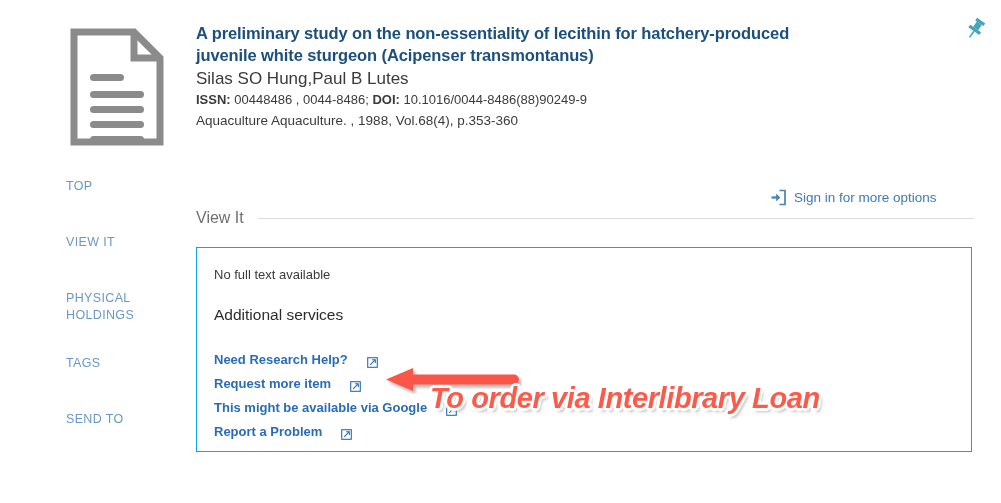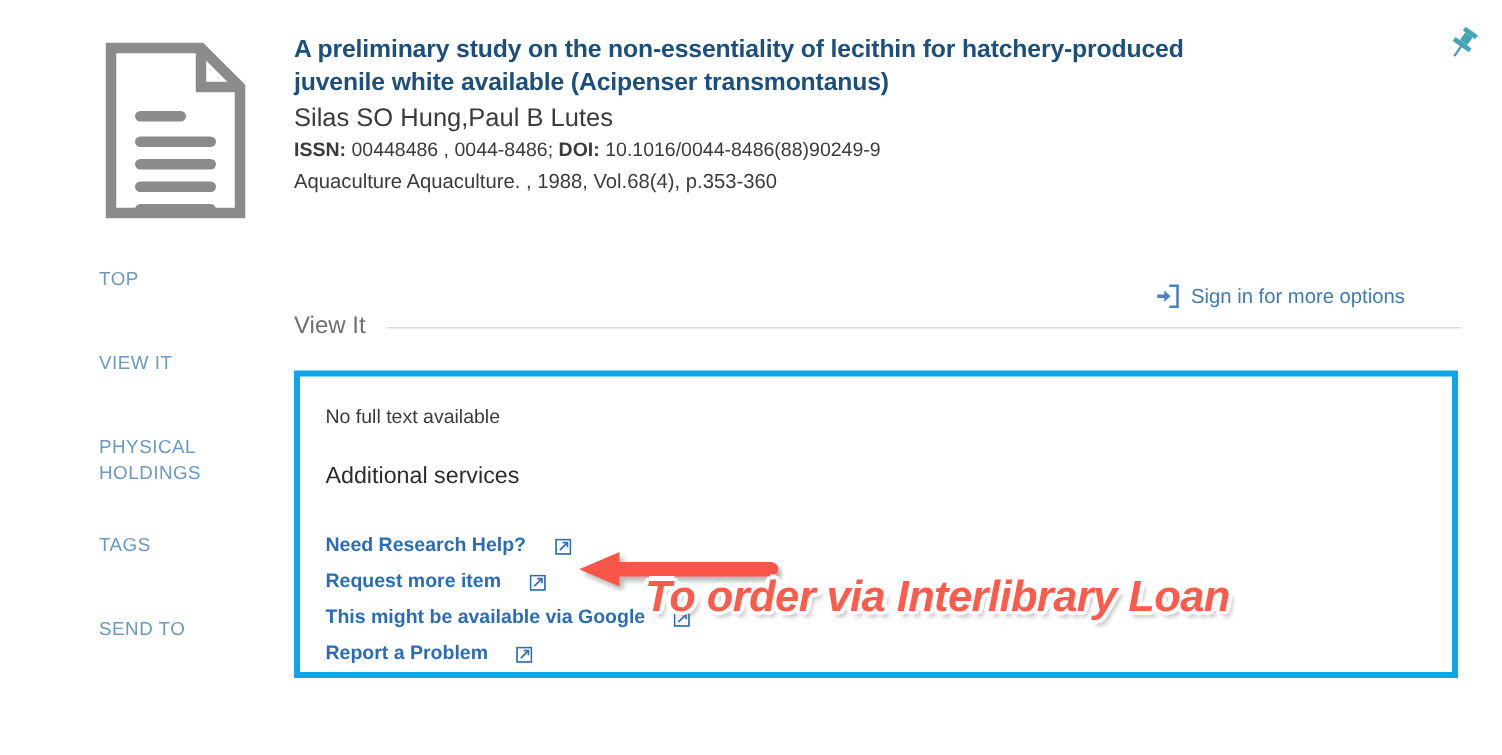--- a/index.html
+++ b/index.html
@@ -137,21 +137,21 @@
     height: 1px;
     background: #dcdcdc;
   }
 
   #viewit-card {
     position: absolute;
     left: 196px;
     top: 247px;
     width: 776px;
     height: 205px;
-    border: 4px solid #0ea5e9;
+    border: 1px solid #0ea5e9;
     background: #ffffff;
     box-sizing: border-box;
   }
   #no-fulltext-text {
     position: absolute;
     left: 17px;
     top: 19px;
     font-size: 13px;
     color: #3b3b3b;
   }
@@ -232,21 +232,21 @@
       <path d="M64 5 L64 30 L89 30" fill="none" stroke="#8b8b8b" stroke-width="7" stroke-linejoin="miter"></path>
       <rect x="20" y="46" width="34" height="7" rx="3.5" fill="#8b8b8b"></rect>
       <rect x="20" y="63" width="54" height="7" rx="3.5" fill="#8b8b8b"></rect>
       <rect x="20" y="78" width="54" height="7" rx="3.5" fill="#8b8b8b"></rect>
       <rect x="20" y="93" width="54" height="7" rx="3.5" fill="#8b8b8b"></rect>
       <rect x="20" y="108" width="54" height="7" rx="3.5" fill="#8b8b8b"></rect>
     </svg>
   </div>
 
   <div id="record-meta">
-    <h1 id="record-title">A preliminary study on the non-essentiality of lecithin for hatchery-produced juvenile white available (Acipenser transmontanus)</h1>
+    <h1 id="record-title">A preliminary study on the non-essentiality of lecithin for hatchery-produced juvenile white sturgeon (Acipenser transmontanus)</h1>
     <div id="record-authors">Silas SO Hung,Paul B Lutes</div>
     <div id="record-identifiers">
       <span class="lbl">ISSN:</span>
       <span>00448486 , 0044-8486;</span>
       <span class="lbl">DOI:</span>
       <span>10.1016/0044-8486(88)90249-9</span>
     </div>
     <div id="record-source">Aquaculture Aquaculture. , 1988, Vol.68(4), p.353-360</div>
   </div>
 

